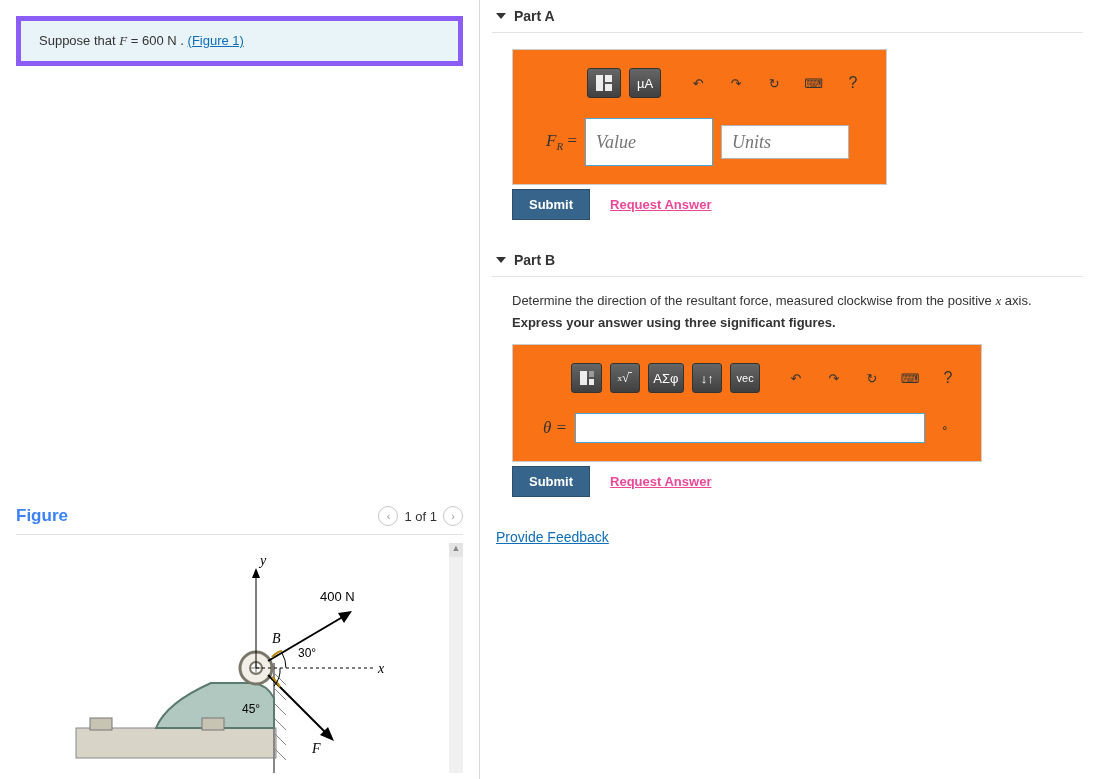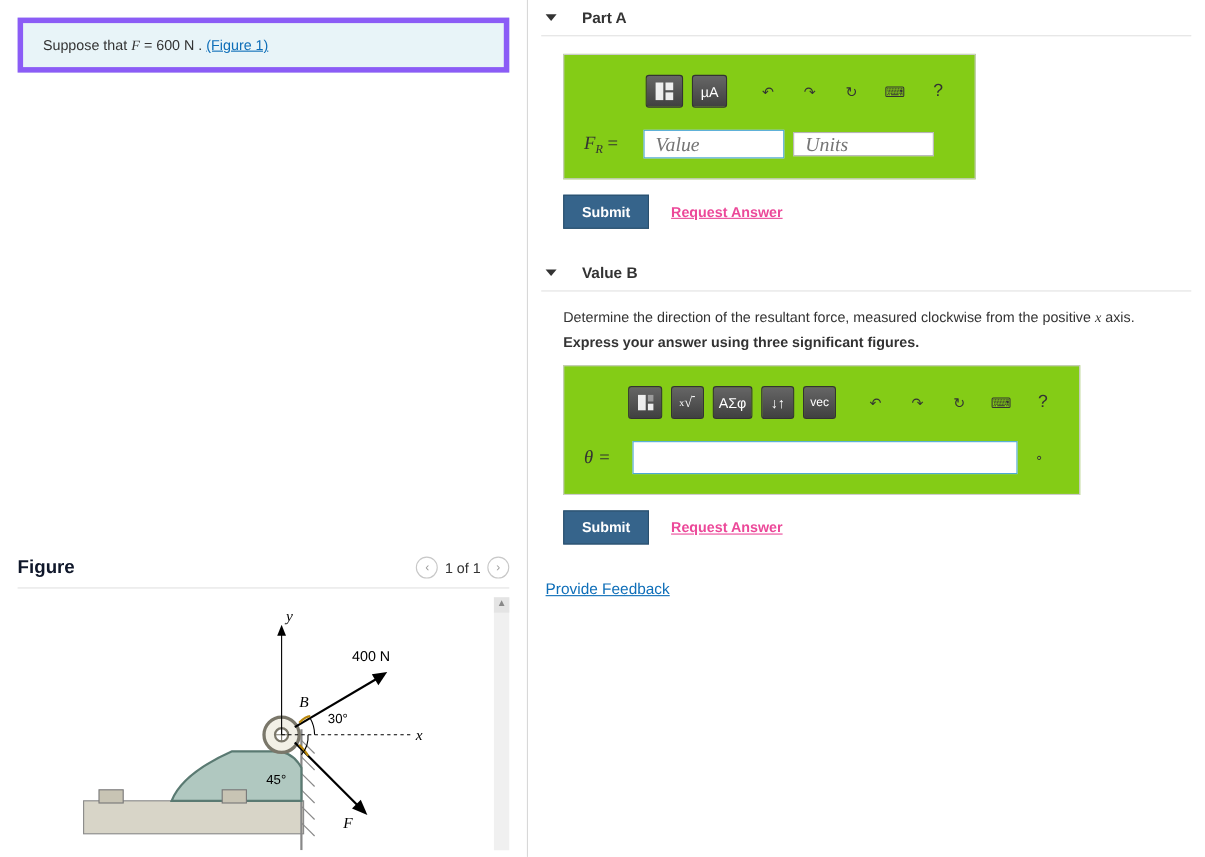--- a/index.html
+++ b/index.html
@@ -4,47 +4,47 @@
 <style>
 * { box-sizing: border-box; margin: 0; padding: 0; }
 body { font-family: Arial, Helvetica, sans-serif; font-size: 13px; color: #333; background: #fff; width: 1095px; height: 779px; overflow: hidden; }
 .container { display: flex; height: 100%; }
 .left-col { width: 480px; padding: 16px; border-right: 1px solid #d8d8d8; position: relative; }
 .right-col { flex: 1; padding: 0 12px; overflow: hidden; }
 .suppose-box { background: #e8f4f8; border: 5px solid #8b5cf6; padding: 12px 18px; margin-bottom: 20px; }
 .suppose-box .var { font-style: italic; font-family: Georgia, serif; }
 .figure-link { color: #0e6eb8; text-decoration: underline; cursor: pointer; }
 .figure-header { display: flex; align-items: center; justify-content: space-between; margin-top: 440px; padding-bottom: 8px; border-bottom: 1px solid #e2e2e2; }
-.figure-title { font-size: 17px; font-weight: bold; color: #0f172a; }
+.figure-title { font-size: 17px; font-weight: bold; color: #3b82f6; }
 .pager { display: flex; align-items: center; gap: 6px; font-size: 13px; color: #333; }
 .pager-btn { width: 20px; height: 20px; border: 1px solid #c8c8c8; border-radius: 50%; background: #fff; display: flex; align-items: center; justify-content: center; color: #999; font-size: 11px; cursor: pointer; }
 .figure-body { position: relative; height: 230px; border-right: 14px solid #f0f0f0; }
 .scroll-up { position: absolute; right: -14px; top: 0; width: 14px; height: 14px; background: #e4e4e4; text-align: center; font-size: 9px; cursor: pointer; color: #888; }
 .diagram { position: relative; width: 370px; height: 230px; margin-top: 8px; }
 
 
-.part-header { display: flex; align-items: center; gap: 23px; padding: 8px 4px; border-bottom: 1px solid #e2e2e2; margin-bottom: 16px; cursor: pointer; }
+.part-header { display: flex; align-items: center; gap: 8px; padding: 8px 4px; border-bottom: 1px solid #e2e2e2; margin-bottom: 16px; cursor: pointer; }
 .caret-down { width: 0; height: 0; border-left: 5px solid transparent; border-right: 5px solid transparent; border-top: 6px solid #333; }
 .part-title { font-weight: bold; font-size: 14px; }
 .part-body { padding: 0 20px 24px 20px; }
 .prompt { margin-bottom: 6px; font-size: 13px; }
 .hint { font-weight: bold; font-size: 13px; margin-bottom: 14px; }
 .italic-var { font-style: italic; font-family: Georgia, serif; }
 
 
-.panel { border: 1px solid #ccc; background: #84cc16; padding: 18px; margin-bottom: 14px; display: inline-block; }
+.panel { border: 1px solid #ccc; background: #f97316; padding: 18px; margin-bottom: 4px; display: inline-block; }
 .toolbar { display: flex; align-items: center; gap: 8px; margin-bottom: 20px; margin-left: 56px; }
 .tool-btn { border: 1px solid #bbb; background: linear-gradient(#fafafa,#e6e6e6); border-radius: 3px; padding: 5px 7px; min-width: 30px; height: 30px; display: flex; align-items: center; justify-content: center; font-size: 13px; cursor: pointer; color: #333; }
 .tool-btn.dark { background: linear-gradient(#666,#404040); color: #fff; border-color: #333; }
 .tool-gap { width: 6px; }
 .eq-row { display: flex; align-items: center; gap: 8px; }
-.eq-label { font-family: Georgia, serif; font-style: italic; font-size: 17px; width: 46px; text-align: left; }
+.eq-label { font-family: Georgia, serif; font-style: italic; font-size: 17px; width: 46px; text-align: right; }
 .eq-label .sub { font-size: 11px; font-style: italic; }
-.val-input { border: 1px solid #4da9d4; width: 128px; height: 26px; padding: 6px 10px; font-family: Georgia, serif; font-style: italic; font-size: 18px; color: #999; outline: none; }
-.units-input { border: 1px solid #b4b4b4; width: 128px; height: 22px; padding: 6px 10px; font-family: Georgia, serif; font-style: italic; font-size: 18px; color: #999; outline: none; }
+.val-input { border: 1px solid #4da9d4; width: 128px; height: 48px; padding: 6px 10px; font-family: Georgia, serif; font-style: italic; font-size: 18px; color: #999; outline: none; }
+.units-input { border: 1px solid #b4b4b4; width: 128px; height: 34px; padding: 6px 10px; font-family: Georgia, serif; font-style: italic; font-size: 18px; color: #999; outline: none; }
 .wide-input { border: 1px solid #4da9d4; width: 350px; height: 30px; padding: 4px 8px; outline: none; }
 .deg-sym { font-size: 12px; margin-left: 8px; }
 
 .submit-row { display: flex; align-items: center; gap: 20px; }
 .submit-btn { background: #36648b; color: #fff; border: 1px solid #2a4f6d; padding: 7px 16px; font-size: 13px; font-weight: bold; cursor: pointer; }
 .req-link { color: #ec4899; text-decoration: underline; font-weight: bold; font-size: 13px; cursor: pointer; }
 .feedback-link { color: #0e6eb8; text-decoration: underline; font-size: 14px; cursor: pointer; display: inline-block; margin-top: 8px; margin-left: 4px; }
 </style>
 </head>
 <body>
@@ -156,21 +156,21 @@
 
       <div class="submit-row">
         <button class="submit-btn">Submit</button>
         <span class="req-link">Request Answer</span>
       </div>
     </div>
 
     
     <div class="part-header">
       <div class="caret-down"></div>
-      <div class="part-title">Value B</div>
+      <div class="part-title">Part B</div>
     </div>
     <div class="part-body">
       <div class="prompt">
         <span>Determine the direction of the resultant force, measured clockwise from the positive </span><span class="italic-var">x</span><span> axis.</span>
       </div>
       <div class="hint">Express your answer using three significant figures.</div>
 
       <div class="panel" style="width:470px;">
         <div class="toolbar" style="margin-left:40px;">
           <div class="tool-btn dark">

